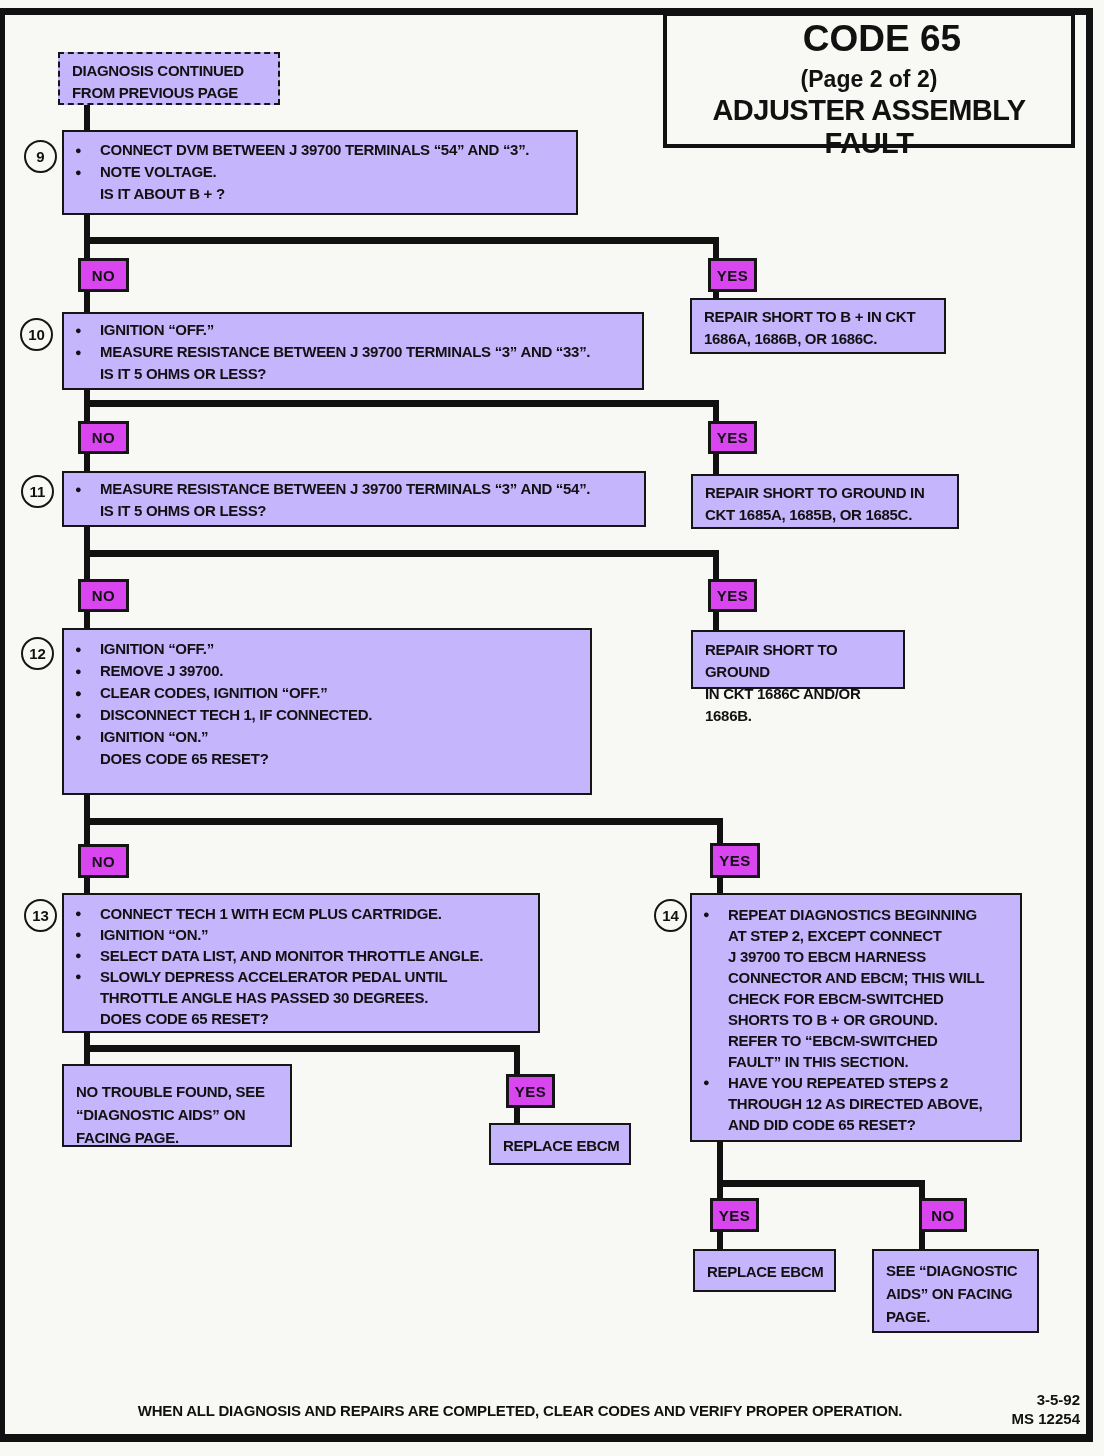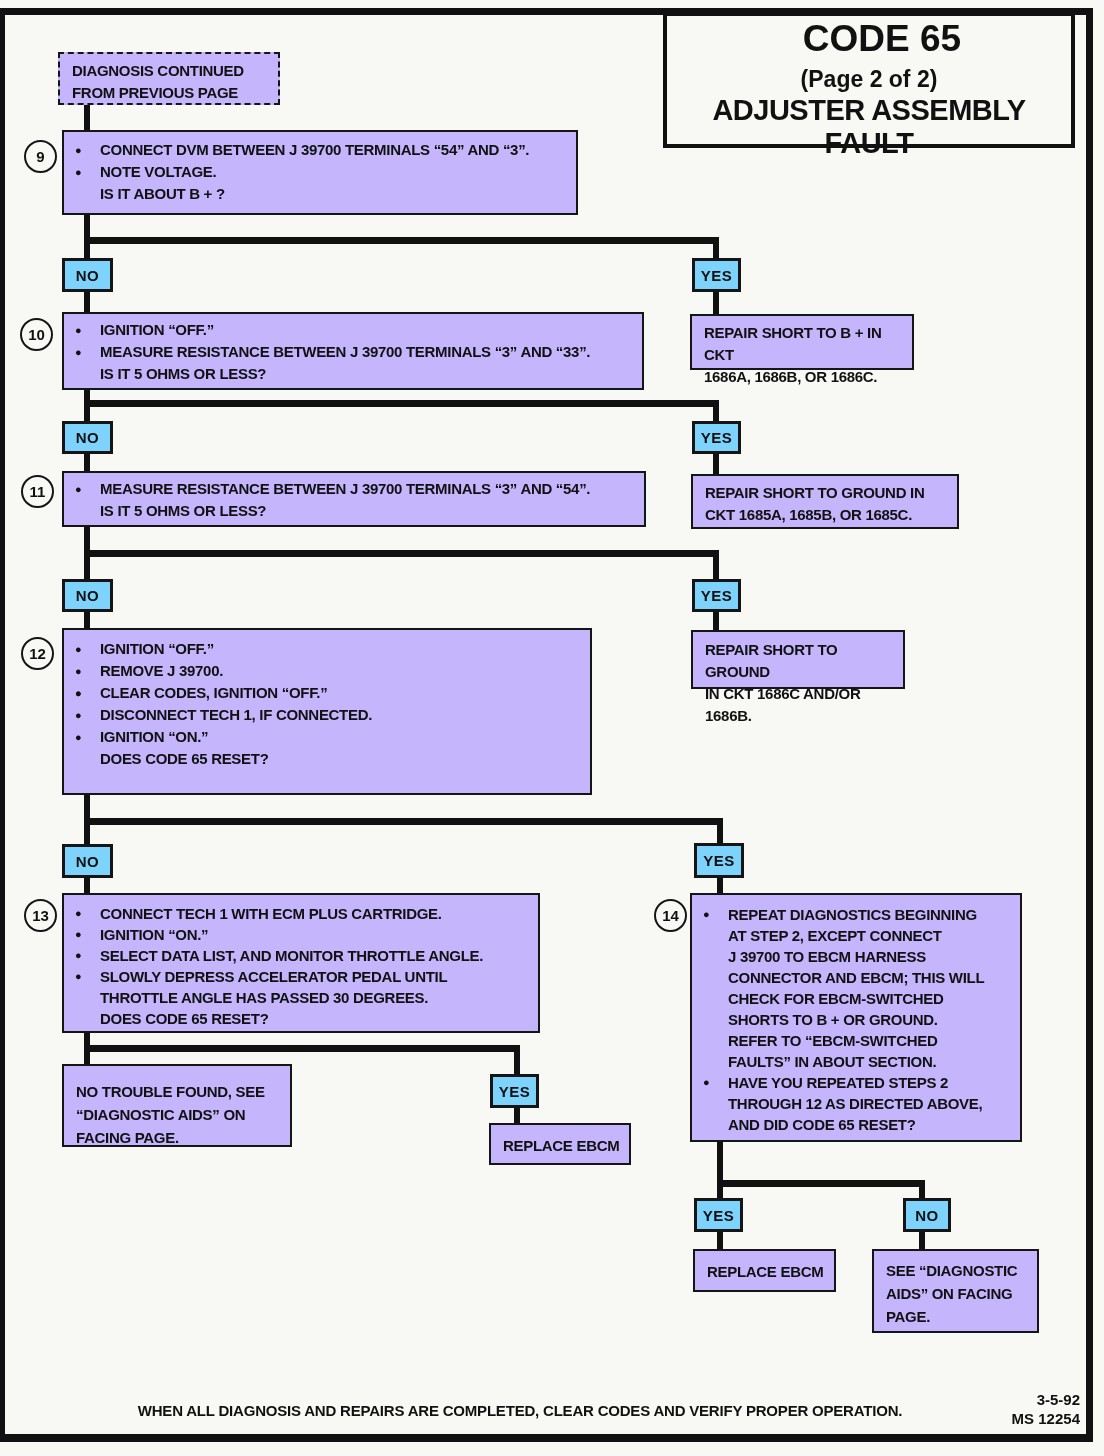--- a/index.html
+++ b/index.html
@@ -17,23 +17,23 @@
   
   .vl{position:absolute;width:6px;background:#111;}
   .hb{position:absolute;height:7px;background:#111;}
   
   .box{position:absolute;box-sizing:border-box;border:2.5px solid #151515;background:#c4b5fd;
        font-size:15px;font-weight:bold;letter-spacing:-0.3px;line-height:22px;padding-top:7px;}
   .box.dashed{border:2.5px dashed #151515;}
   .row{position:relative;padding-left:36px;padding-right:4px;}
   .row .blt{position:absolute;left:11px;top:0;font-size:11px;}
   .plain{padding-left:12px;padding-right:6px;}
-  .lab{position:absolute;box-sizing:border-box;border:3px solid #151515;background:#7dd3fc;
+  .lab{position:absolute;box-sizing:border-box;border:3px solid #151515;background:#d946ef;
        display:flex;align-items:center;justify-content:center;
-       font-size:15px;font-weight:bold;letter-spacing:0.5px;}
+       font-size:15px;font-weight:bold;letter-spacing:0.5px;margin-left:16px;}
   .circ{position:absolute;width:33px;height:33px;box-sizing:border-box;border:2.5px solid #151515;border-radius:50%;
         background:#f8f8f4;display:flex;align-items:center;justify-content:center;font-size:15px;font-weight:bold;}
   
   .footer{position:absolute;left:100px;top:1402px;width:840px;text-align:center;
           font-size:15px;font-weight:bold;letter-spacing:-0.2px;}
   .docid{position:absolute;left:982px;top:1390px;width:98px;text-align:right;
          font-size:15px;font-weight:bold;line-height:19px;}
 </style>
 </head>
 <body>
@@ -92,21 +92,21 @@
     <div class="row"><span class="blt">●</span>
       <span>CONNECT DVM BETWEEN J 39700 TERMINALS “54” AND “3”.</span></div>
     <div class="row"><span class="blt">●</span>
       <span>NOTE VOLTAGE.</span></div>
     <div class="row">IS IT ABOUT B + ?</div>
   </div>
 
   <div class="lab" style="left:62px;top:258px;width:51px;height:34px">NO</div>
   <div class="lab" style="left:692px;top:258px;width:49px;height:34px">YES</div>
 
-  <div class="box" style="left:690px;top:314px;width:224px;height:56px;padding-top:6px">
+  <div class="box" style="left:690px;top:298px;width:256px;height:56px;padding-top:6px">
     <div class="plain">REPAIR SHORT TO B +  IN CKT</div>
     <div class="plain">1686A,  1686B, OR 1686C.</div>
   </div>
 
   <div class="circ" style="left:20px;top:318px">
     <span>10</span>
     </div>
   <div class="box" style="left:62px;top:312px;width:582px;height:78px;padding-top:5px">
     <div class="row"><span class="blt">●</span>
       <span>IGNITION “OFF.”</span></div>
@@ -183,21 +183,21 @@
     </div>
   <div class="box" style="left:690px;top:893px;width:332px;height:249px;padding-top:9px;line-height:21px">
     <div class="row"><span class="blt">●</span>
       <span>REPEAT DIAGNOSTICS BEGINNING</span></div>
     <div class="row">AT STEP 2, EXCEPT CONNECT</div>
     <div class="row">J 39700 TO EBCM HARNESS</div>
     <div class="row">CONNECTOR AND EBCM; THIS WILL</div>
     <div class="row">CHECK FOR EBCM-SWITCHED</div>
     <div class="row">SHORTS TO B +  OR GROUND.</div>
     <div class="row">REFER TO “EBCM-SWITCHED</div>
-    <div class="row">FAULTS” IN ABOUT SECTION.</div>
+    <div class="row">FAULT” IN THIS SECTION.</div>
     <div class="row"><span class="blt">●</span>
       <span>HAVE YOU REPEATED STEPS 2</span></div>
     <div class="row">THROUGH 12 AS DIRECTED ABOVE,</div>
     <div class="row">AND DID CODE 65 RESET?</div>
   </div>
 
   <div class="lab" style="left:62px;top:1074px;width:53px;height:34px">NO</div>
   <div class="lab" style="left:490px;top:1074px;width:49px;height:34px">YES</div>
 
   <div class="box" style="left:62px;top:1064px;width:230px;height:83px;padding-top:14px;line-height:23px">

